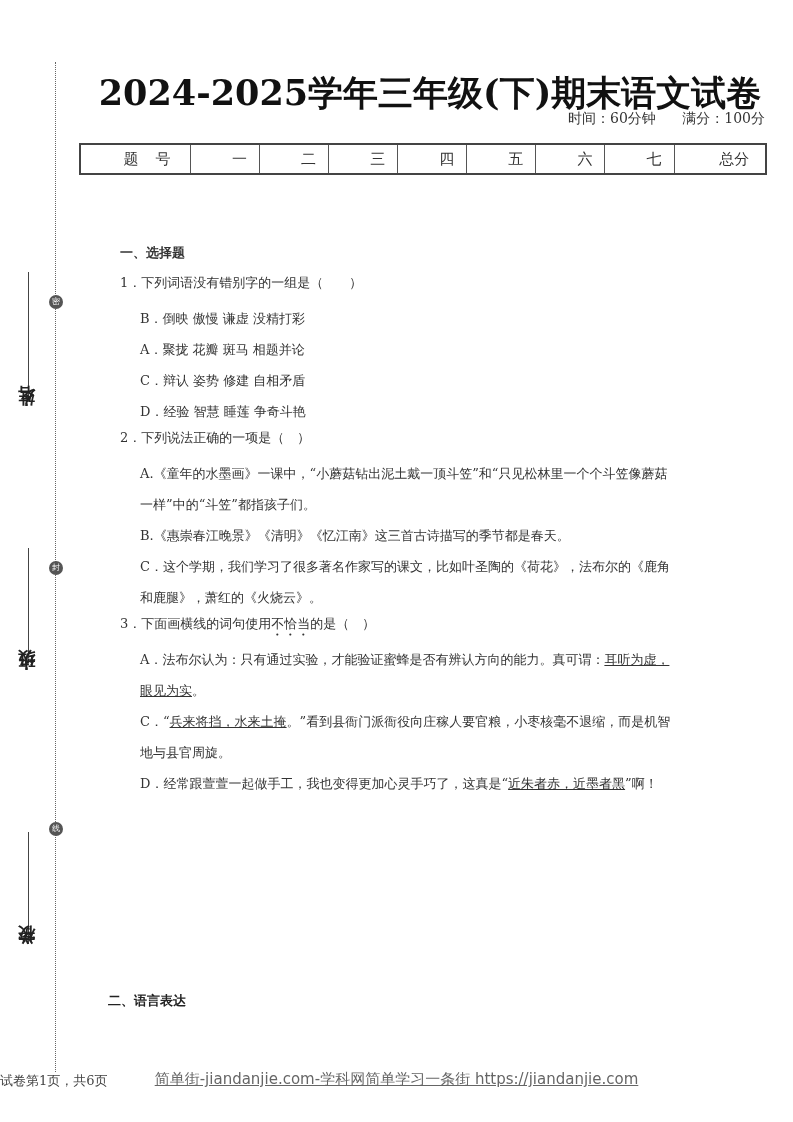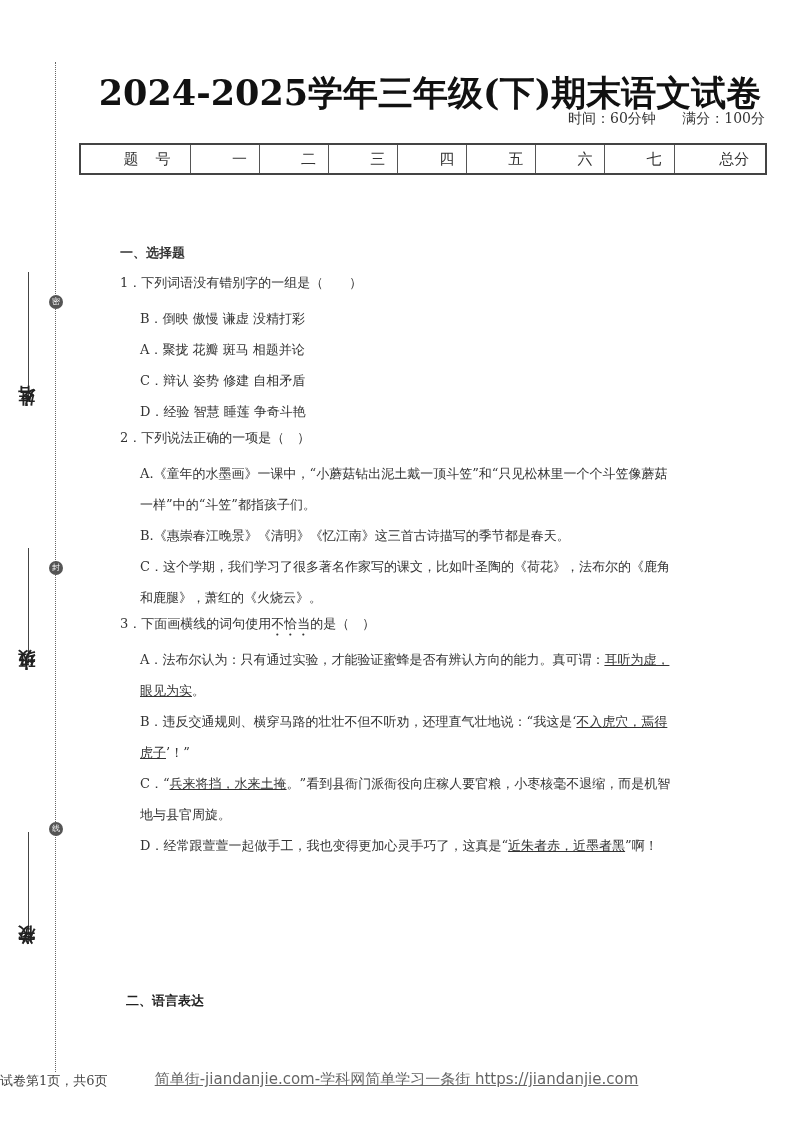--- a/index.html
+++ b/index.html
@@ -32,21 +32,21 @@
 
   
   .content { position: absolute; left: 120px; top: 244px; width: 560px; font-size: 13px; color: #333; }
   .section-title { font-weight: bold; font-size: 13px; font-family: "DejaVu Sans", sans-serif;
                    margin: 0 0 10px 0; height: 18px; }
   .q { height: 31px; line-height: 22px; }
   .opt { padding-left: 20px; line-height: 31px; }
   .optp { padding-left: 20px; line-height: 31px; }
   .u { text-decoration: underline; }
   .dot { text-emphasis: dot; text-emphasis-position: under; -webkit-text-emphasis: dot; }
-  .section2 { position: absolute; left: 126px; top: 992px; font-weight: bold; font-size: 13px;
+  .section2 { position: absolute; left: 108px; top: 992px; font-weight: bold; font-size: 13px;
               font-family: "DejaVu Sans", sans-serif; color: #222; }
 
   .footer-page { position: absolute; left: 0; width: 793px; top: 1072px; 
                  font-size: 13px; color: #444; }
   .watermark { position: absolute; left: 0; width: 793px; top: 1070px; text-align: center;
                font-size: 15px; color: #555; font-family: "DejaVu Sans", sans-serif; opacity: 0.9; text-decoration: underline; }
 </style>
 </head>
 <body>
 
@@ -98,23 +98,20 @@
   <div class="optp">B.《惠崇春江晚景》《清明》《忆江南》这三首古诗描写的季节都是春天。</div>
   <div class="optp">C．这个学期，我们学习了很多著名作家写的课文，比如叶圣陶的《荷花》，法布尔的《鹿角和鹿腿》，萧红的《火烧云》。</div>
 
   <div class="q">
     <span>3．下面画横线的词句使用</span><span class="dot">不恰当</span><span>的是（　）</span>
   </div>
   <div class="optp">
     <span>A．法布尔认为：只有通过实验，才能验证蜜蜂是否有辨认方向的能力。真可谓：</span><span class="u">耳听为虚，眼见为实</span><span>。</span>
   </div>
   <div class="optp">
-    <span>B．违反交通规则、横穿马路的壮壮不但不听劝，还理直气壮地说：“我这是‘</span><span class="u">不入虎穴，焉得虎子</span><span>’！”</span>
-  </div>
-  <div class="optp">
     <span>C．“</span><span class="u">兵来将挡，水来土掩</span><span>。”看到县衙门派衙役向庄稼人要官粮，小枣核毫不退缩，而是机智地与县官周旋。</span>
   </div>
   <div class="optp">
     <span>D．经常跟萱萱一起做手工，我也变得更加心灵手巧了，这真是“</span><span class="u">近朱者赤，近墨者黑</span><span>”啊！</span>
   </div>
 </div>
 
 <div class="section2">二、语言表达</div>
 
 <div class="footer-page">试卷第1页，共6页</div>

